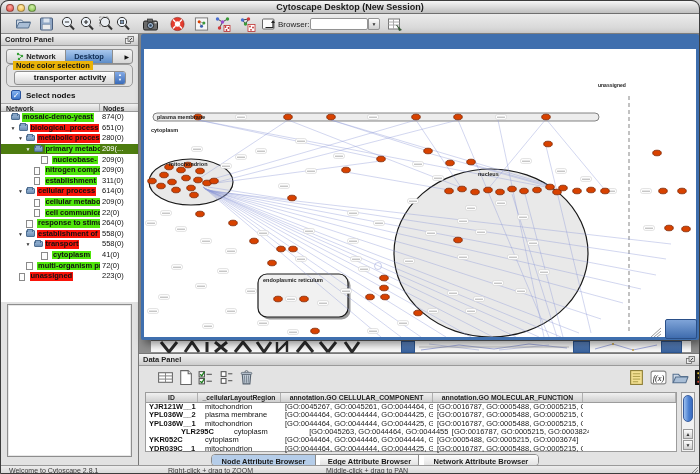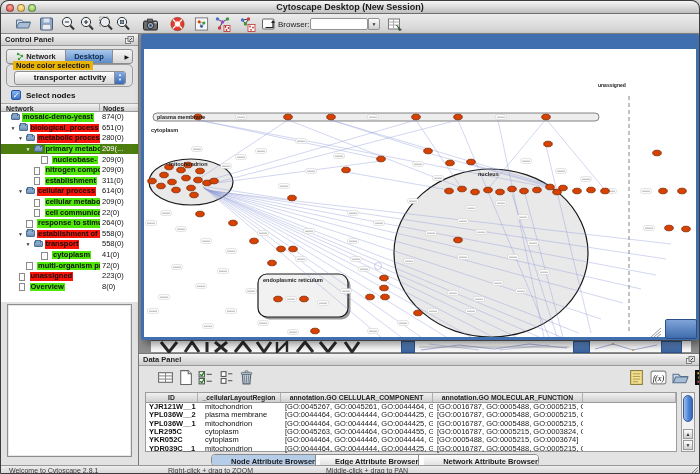--- a/index.html
+++ b/index.html
@@ -99,21 +99,21 @@
   .dtrow .dc{overflow:hidden;white-space:nowrap;}
   .dtrow .dc.id{font-weight:bold;padding-left:3px;}
   .dtrow .dc.rg{padding-left:7px;}
   .dtrow .dc.go{padding-left:4px;color:#222;}
   .vscroll{position:absolute;left:542px;top:38px;width:14px;height:60px;background:#f2f2f2;border:1px solid #9c9c9c;}
   .vthumb{position:absolute;left:1px;top:2px;width:10px;height:27px;border-radius:5px;
           background:linear-gradient(90deg,#9cc0f0,#4a7fd0 60%,#3a6cc0);border:1px solid #3a5fa0;}
   .varrow{position:absolute;left:1px;width:10px;height:10px;background:linear-gradient(#fdfdfd,#d0d0d0);
           border:1px solid #999;font-size:5px;text-align:center;line-height:9px;color:#333;}
   .bottom-tabs{position:absolute;left:72px;top:100px;height:12px;border:1px solid #8a8a8a;border-radius:4px;overflow:hidden;background:#fff;}
-  .seg{display:inline-block;height:12px;font-size:7.5px;font-weight:bold;color:#1a1a1a;text-align:right;
+  .seg{display:inline-block;height:12px;font-size:7.5px;font-weight:bold;color:#1a1a1a;text-align:center;
        padding-top:1.5px;background:linear-gradient(#fdfdfd,#dedede);border-right:1px solid #8a8a8a;vertical-align:top;}
   .seg:last-child{border-right:none;}
   .seg.selected{background:#b5cde9;}
 
   
   .statusbar{position:absolute;left:0;top:464px;width:100%;height:10px;background:linear-gradient(#ededed,#d4d4d4);border-top:1px solid #9a9a9a;}
   .statusbar span{position:absolute;top:1px;font-size:7px;color:#3a3a3a;}
   .grip{position:absolute;right:1px;top:1px;width:9px;height:8px;}
 </style>
 </head>
@@ -350,25 +350,20 @@
         </div>
         <div class="trow">
           <span class="nicon nfile" style="left: 25px;"></span>
           <span class="tlabel green" style="left: 36px; max-width: 63px;">multi-organism pro</span>
           <span class="tcount">72(0)</span>
         </div>
         <div class="trow">
           <span class="nicon nfile" style="left: 17.5px;"></span>
           <span class="tlabel red" style="left: 28.5px; max-width: 70.5px;">unassigned</span>
           <span class="tcount">223(0)</span>
-        </div>
-        <div class="trow">
-          <span class="nicon nfile" style="left: 17.5px;"></span>
-          <span class="tlabel green" style="left: 28.5px; max-width: 70.5px;">Overview</span>
-          <span class="tcount">8(0)</span>
         </div>
       </div>
     <div class="birdseye"></div>
   </div>
 
   <div class="desktop">
     <div class="bg-strip">
       <svg style="left:6px" width="215" height="12" viewBox="0 0 215 12">
           <g stroke="#2a2a2a" stroke-width="3" fill="none">
             <path d="M4 1 l8 10 l8 -10"></path>
@@ -754,21 +749,21 @@
             <span class="dc go" style="width: 93px;"></span>
           </div>
           <div class="dtrow">
             <span class="dc id" style="width: 52px;">YPL036W__1</span>
             <span class="dc rg" style="width: 83px;">mitochondrion</span>
             <span class="dc go" style="width: 152px;">[GO:0044464, GO:0044444, GO:0044425, G...</span>
             <span class="dc go" style="width: 150px;">[GO:0016787, GO:0005488, GO:0005215, G...</span>
             <span class="dc go" style="width: 93px;"></span>
           </div>
           <div class="dtrow">
-            <span class="dc id" style="width: 52px;">YLR295C</span>
+            <span class="dc id" style="width: 52px; margin-left: 32px;">YLR295C</span>
             <span class="dc rg" style="width: 83px;">cytoplasm</span>
             <span class="dc go" style="width: 152px;">[GO:0045263, GO:0044464, GO:0044455, G...</span>
             <span class="dc go" style="width: 150px;">[GO:0016787, GO:0005215, GO:0003824, G...</span>
             <span class="dc go" style="width: 93px;"></span>
           </div>
           <div class="dtrow">
             <span class="dc id" style="width: 52px;">YKR052C</span>
             <span class="dc rg" style="width: 83px;">cytoplasm</span>
             <span class="dc go" style="width: 152px;">[GO:0044464, GO:0044446, GO:0044444, G...</span>
             <span class="dc go" style="width: 150px;">[GO:0005488, GO:0005215, GO:0003674]</span>

